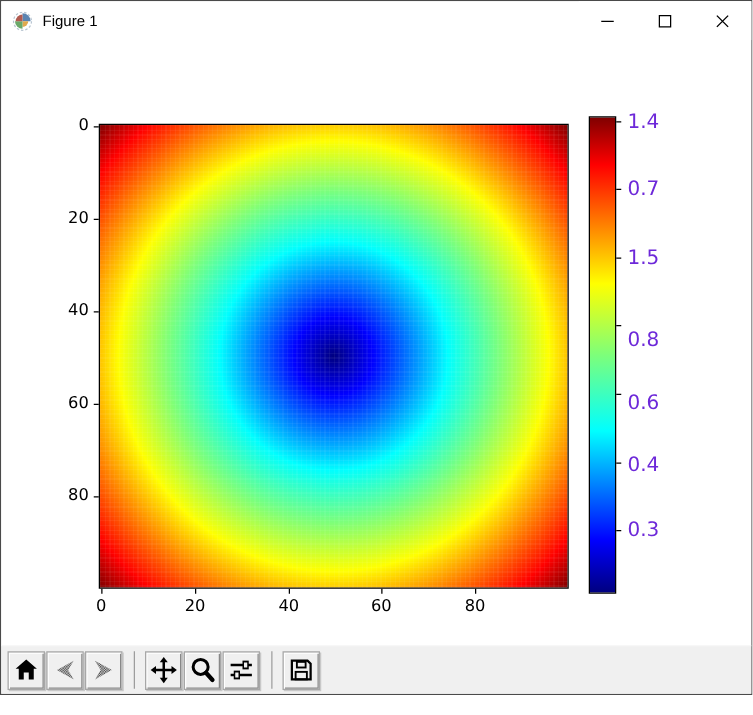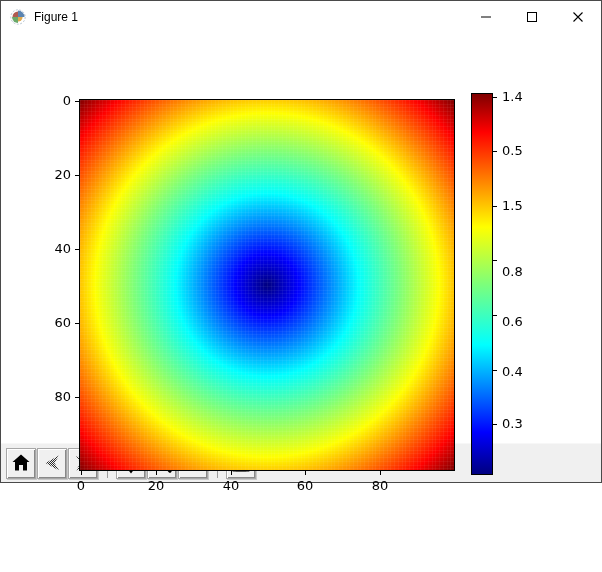--- a/index.html
+++ b/index.html
@@ -1,39 +1,39 @@
 <!DOCTYPE html>
 <html><head>
 <meta charset="utf-8">
 <style>
   * { margin:0; padding:0; box-sizing:border-box; }
   html,body { width:602px; height:572px; overflow:hidden; background:#fff;
               font-family:"DejaVu Sans","Liberation Sans",sans-serif; }
-  .window { width:602px; height:483px; border:1px solid #4a4a4a; background:#fff;
+  .window { width:602px; height:556px; border:1px solid #4a4a4a; background:#fff;
             display:flex; flex-direction:column; }
   
   .titlebar { height:31px; background:#ffffff; display:flex; align-items:center; flex:0 0 31px; }
   .titlebar .app-icon { width:16px; height:16px; margin:0 8px 0 9px; }
   .titlebar .title-text { font-family:"Liberation Sans",sans-serif; font-size:12px; color:#000; }
   .winbtns { margin-left:auto; display:flex; height:100%; }
   .winbtn { width:46px; height:100%; display:flex; align-items:center; justify-content:center; background:#fff; border:none; cursor:default; }
   
   .canvas { position:relative; flex:1 1 auto; background:#ffffff; }
   .plot { position:absolute; left:78px; top:67px; width:376px; height:372px;
           border:1px solid #000; }
   .plot .px-grid { position:absolute; inset:0;
      background-image:repeating-linear-gradient(to right, rgba(255,255,255,.05) 0 1px, transparent 1px 3.74px),
                       repeating-linear-gradient(to bottom, rgba(255,255,255,.05) 0 1px, transparent 1px 3.72px); }
   .tick { position:absolute; background:#000; }
   .xtick { width:1px; height:4px; top:439px; }
   .ytick { height:1px; width:4px; left:74px; }
   .cbtick { height:1px; width:4px; left:492px; }
   .xlabel { position:absolute; top:446px; width:40px; text-align:center; font-size:13px; color:#000; }
   .ylabel { position:absolute; left:34px; width:36px; text-align:right; font-size:13px; color:#000; height:16px; line-height:16px; }
-  .cblabel { position:absolute; left:501px; font-size:13px; color:#000000; height:16px; line-height:16px; }
+  .cblabel { position:absolute; left:501px; font-size:16px; color:#6d28d9; height:16px; line-height:16px; }
   .colorbar { position:absolute; left:470px; top:61px; width:22px; height:382px; border:1px solid #000; }
   
   .toolbar { flex:0 0 39px; background:#f0f0f0; display:flex; align-items:center; padding-left:5px; border-top:1px solid #f7f7f7; }
   .tbtn { width:30px; height:31px; background:#f0f0f0; border:1px solid #a7a7a7; margin-right:1px;
           box-shadow:inset 1px 1px 0 #ffffff, inset -1px -1px 0 #888888, 1px 1px 0 #c8c8c8;
           display:flex; align-items:center; justify-content:center; padding:0; cursor:default; }
   .tsep { width:1px; height:30px; background:#9d9d9d; margin:0 8px; }
 </style>
 </head>
 <body>
@@ -98,21 +98,21 @@
 
     <div class="colorbar" style="background: linear-gradient(rgb(128, 0, 0) 0%, rgb(255, 0, 0) 10%, rgb(255, 255, 0) 35%, rgb(125, 255, 122) 50%, rgb(0, 255, 255) 66%, rgb(0, 0, 255) 89%, rgb(0, 0, 128) 100%);"></div>
     <div class="tick cbtick" style="top:65px"></div>
     <div class="tick cbtick" style="top:119px"></div>
     <div class="tick cbtick" style="top:174px"></div>
     <div class="tick cbtick" style="top:228px"></div>
     <div class="tick cbtick" style="top:283px"></div>
     <div class="tick cbtick" style="top:338px"></div>
     <div class="tick cbtick" style="top:392px"></div>
     <div class="cblabel" style="top:57px">1.4</div>
-    <div class="cblabel" style="top:111px">0.5</div>
+    <div class="cblabel" style="top:111px">0.7</div>
     <div class="cblabel" style="top:166px">1.5</div>
     <div class="cblabel" style="top:232px">0.8</div>
     <div class="cblabel" style="top:282px">0.6</div>
     <div class="cblabel" style="top:332px">0.4</div>
     <div class="cblabel" style="top:384px">0.3</div>
   </div>
 
   <div class="toolbar">
     <button class="tbtn">
       <svg width="22" height="22" viewBox="0 0 22 22">

